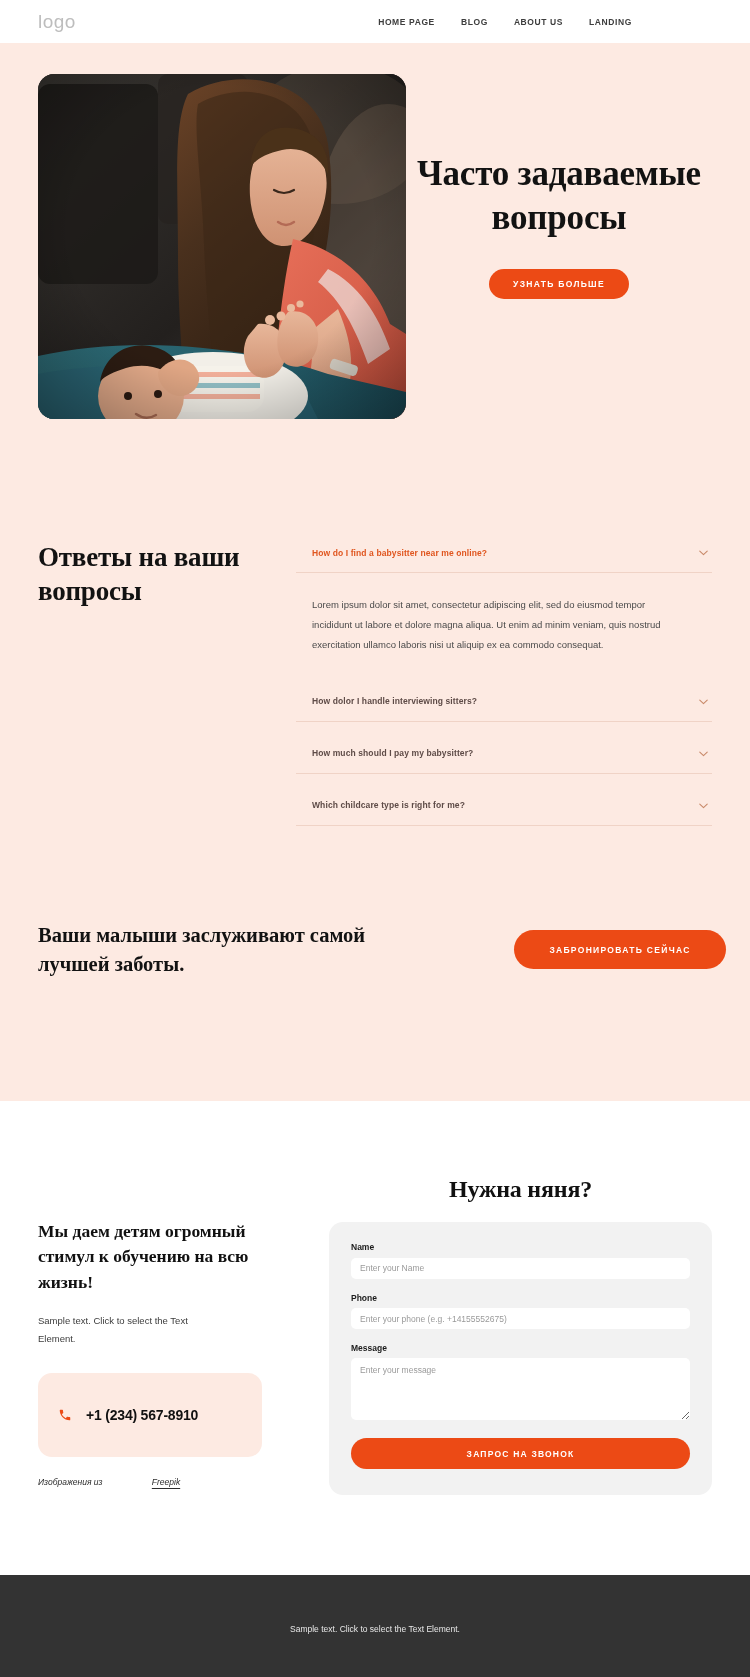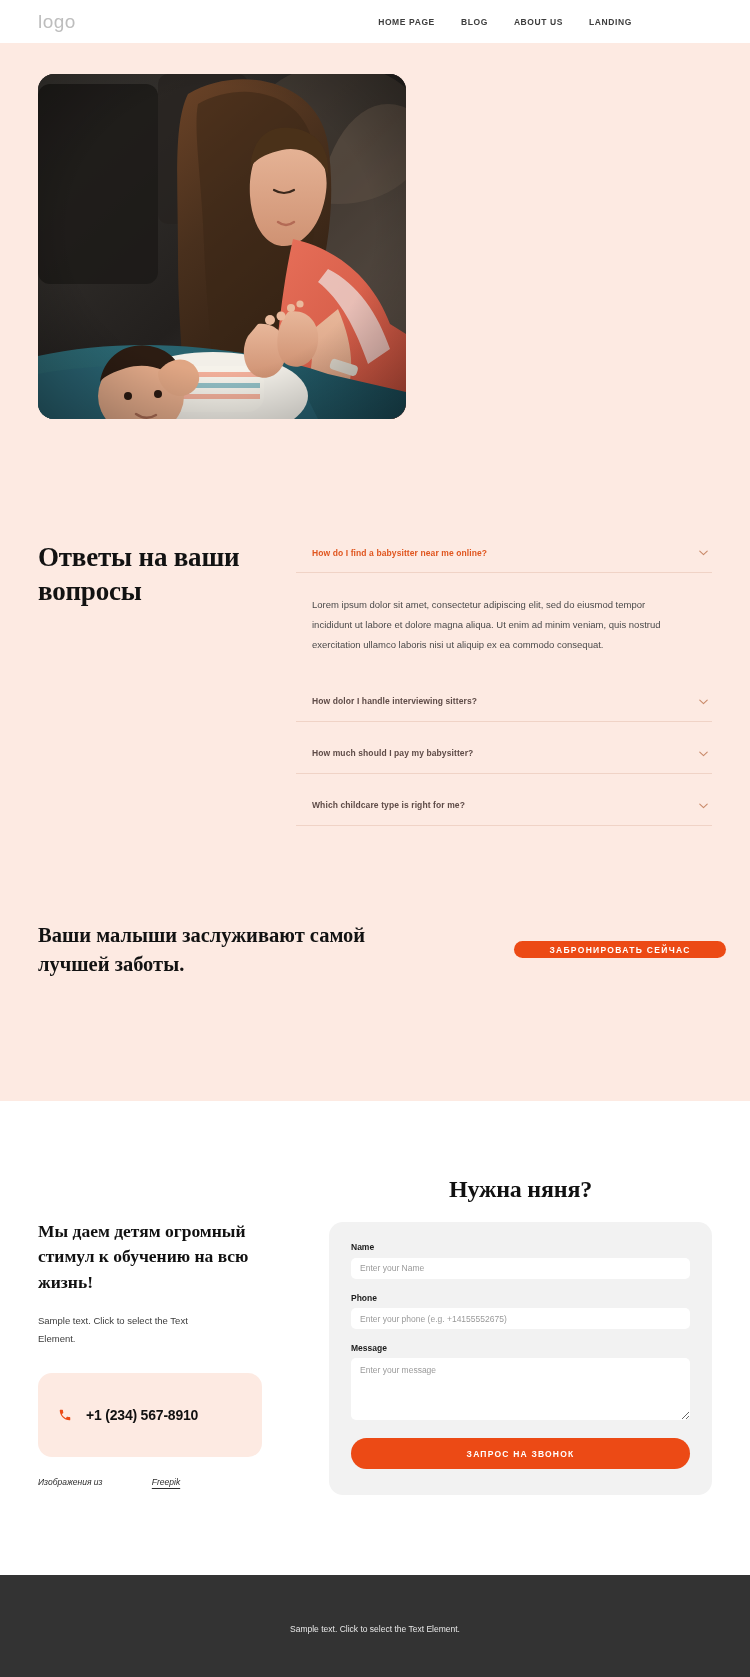--- a/index.html
+++ b/index.html
@@ -161,21 +161,21 @@
     font-family: "Liberation Serif", serif;
     font-weight: 700;
     font-size: 20.5px;
     line-height: 1.42;
     color: #121212;
     width: 330px;
   }
   .book-btn {
     margin-left: auto;
     width: 212px;
-    height: 17px;
+    height: 39px;
     font-size: 8.5px;
     letter-spacing: 1.3px;
   }
 
   
   .contact {
     background: #ffffff;
     display: flex;
     padding: 75px 38px 80px 38px;
     gap: 26px;
@@ -396,20 +396,24 @@
         <rect width="368" height="345" fill="url(#vig)"></rect>
         <defs>
           <radialGradient id="vig" cx="50%" cy="45%" r="75%">
             <stop offset="55%" stop-color="#000000" stop-opacity="0"></stop>
             <stop offset="100%" stop-color="#000000" stop-opacity="0.4"></stop>
           </radialGradient>
         </defs>
       </svg>
     </div>
 
+    <div class="hero-right">
+      <h1 class="hero-title">Часто задаваемые вопросы</h1>
+      <button class="btn-orange hero-btn">УЗНАТЬ БОЛЬШЕ</button>
+    </div>
   </section>
 
   <section class="faq">
     <h2 class="faq-heading">Ответы на ваши вопросы</h2>
 
     <div class="faq-list">
 
       <div class="acc-item">
         <div class="acc-head">
           <span class="acc-q open">How do I find a babysitter near me online?</span>

